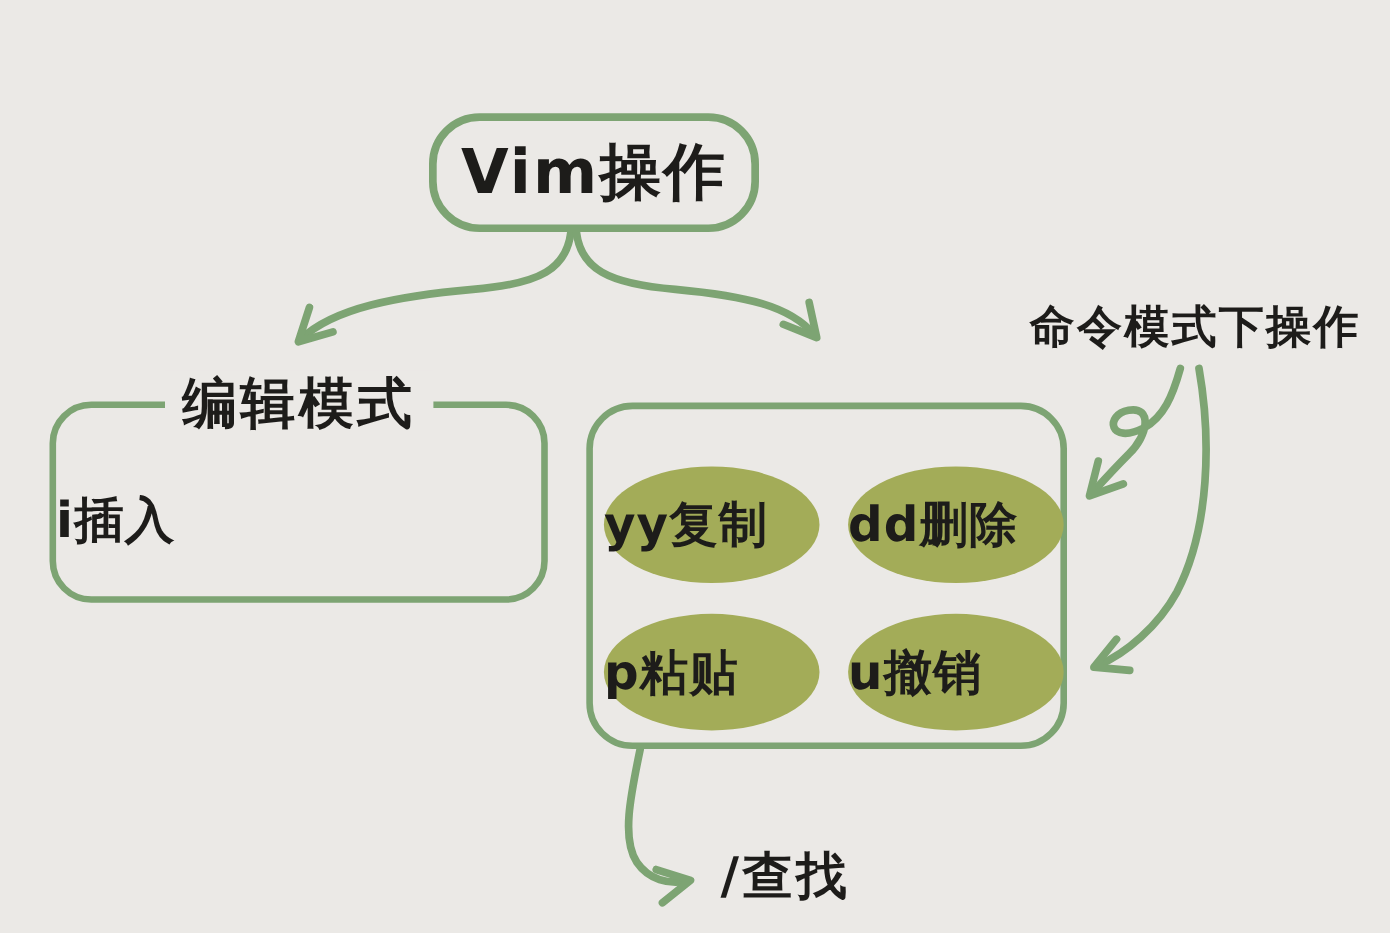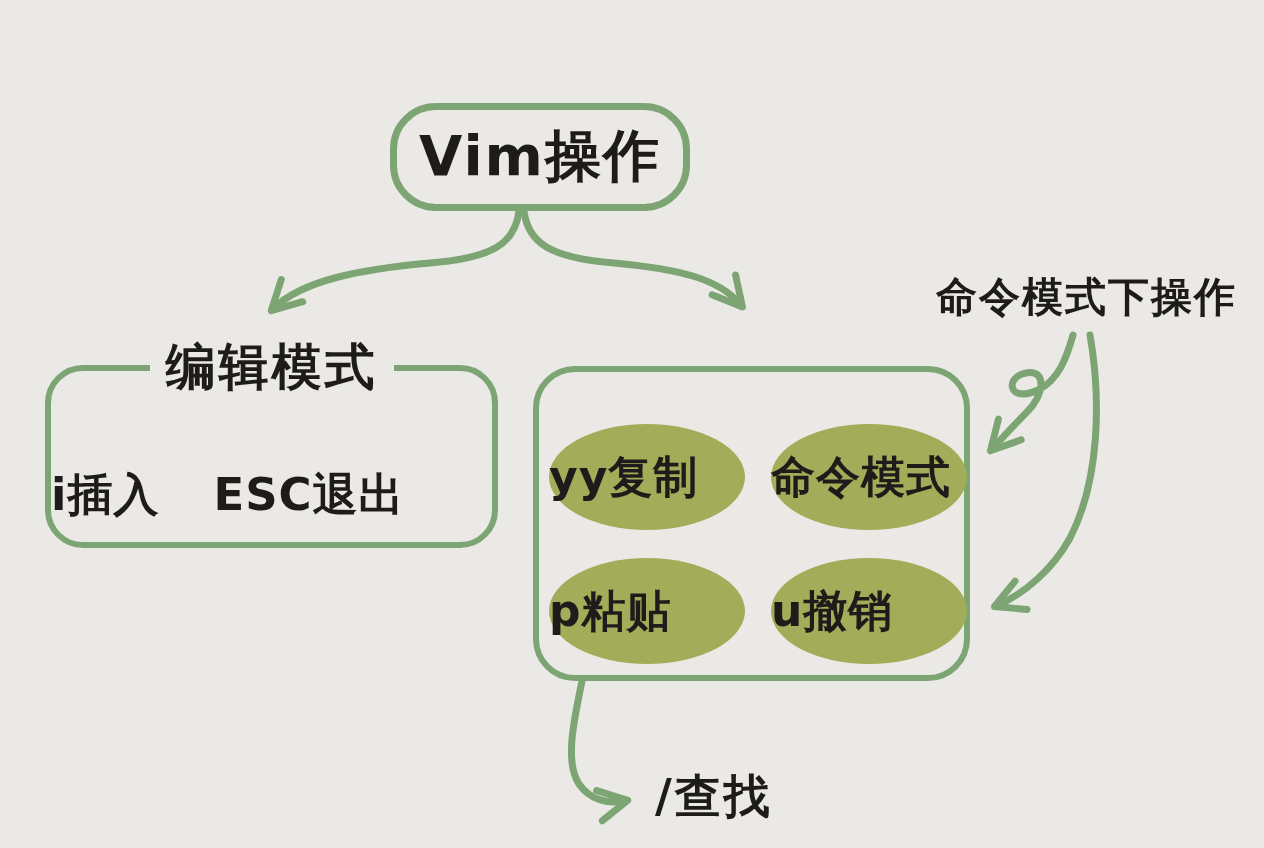--- a/index.html
+++ b/index.html
@@ -72,22 +72,22 @@
     background: var(--bg);
     padding: 0 16px;
     font-size: 50px; font-weight: 700;
     letter-spacing: 3px;
     white-space: nowrap;
     line-height: 60px;
   }
 
   .edit-row {
     position: absolute;
-    left: 0; right: 0; top: 94px;
-    display: flex; justify-content: flex-start; gap: 54px;
+    left: 0; right: 0; top: 72px;
+    display: flex; justify-content: space-between; gap: 54px;
     font-size: 45px; font-weight: 700;
     letter-spacing: 1px;
   }
 
   .bubble {
     position: absolute;
     width: 196px; height: 106px;
     background: var(--olive);
     border-radius: 50%;
     display: flex; align-items: center; 
@@ -136,30 +136,29 @@
   </svg>
 
   <div class="node-root">
     <span>Vim操作</span>
   </div>
 
   <div class="group-box group-edit">
     <span class="box-title">编辑模式</span>
     <div class="edit-row">
       <span>i插入</span>
-      <span>ESC退出</span>
     </div>
   </div>
 
   <div class="group-box group-cmd">
     <div class="bubble pos-tl">
       <span>yy复制</span>
     </div>
     <div class="bubble pos-tr">
-      <span>命令模式</span>
+      <span>dd删除</span>
     </div>
     <div class="bubble pos-bl">
       <span>p粘贴</span>
     </div>
     <div class="bubble pos-br">
       <span>u撤销</span>
     </div>
   </div>
 
   <div class="annotation">命令模式下操作</div>

